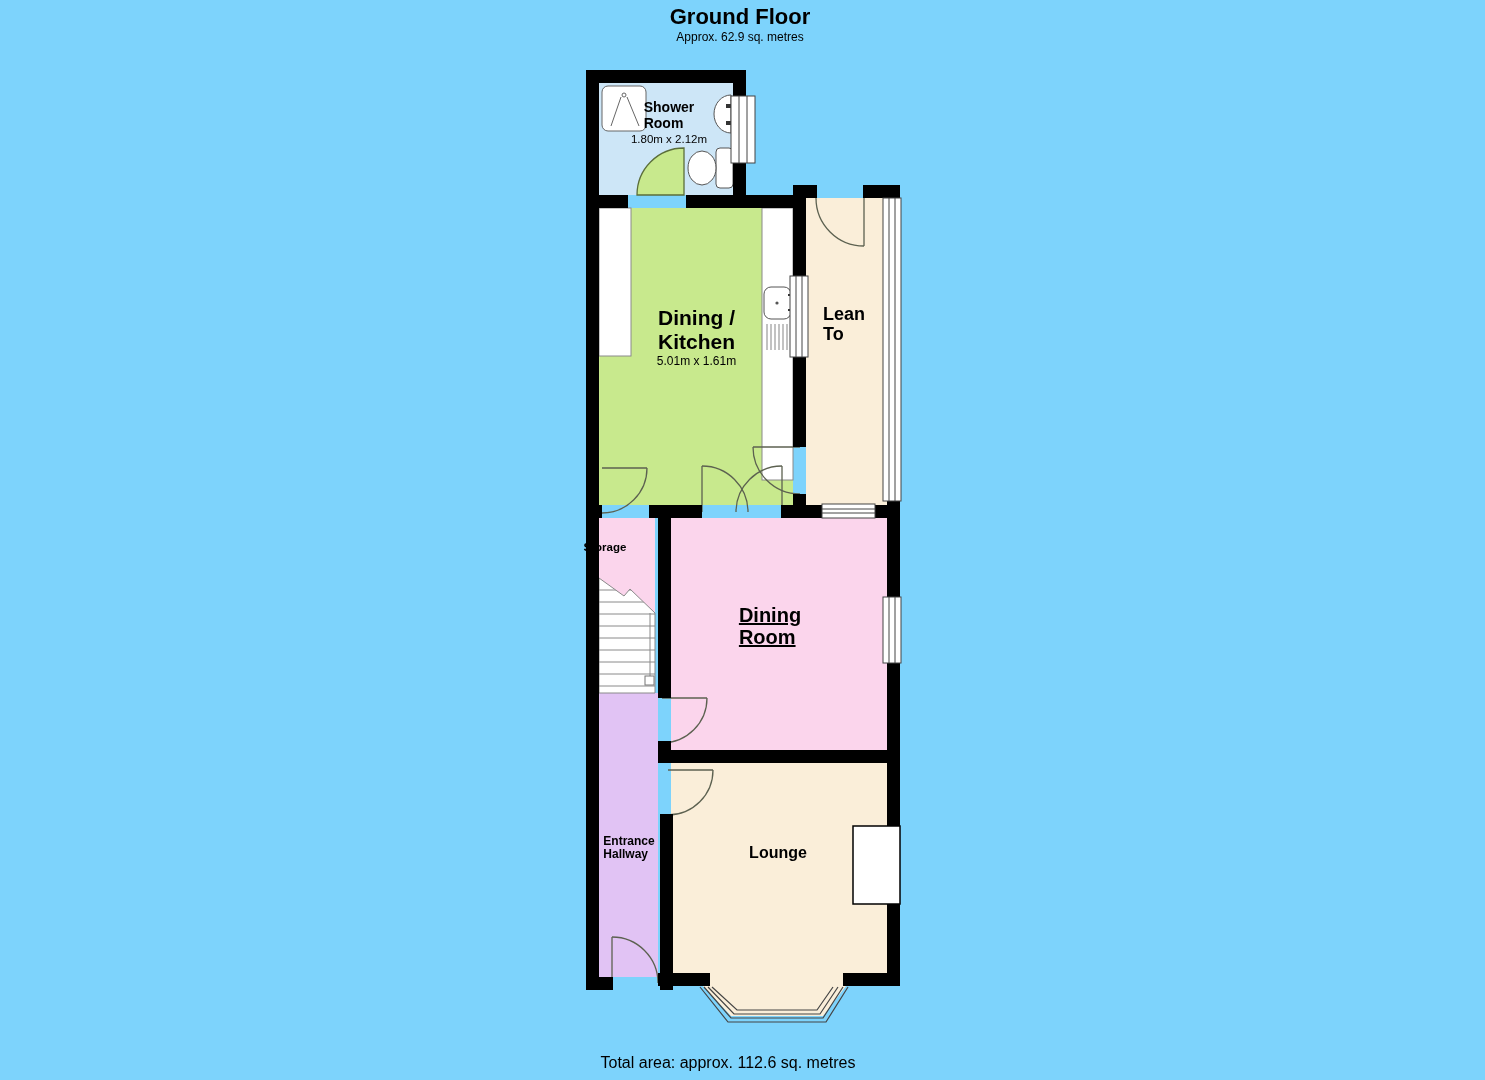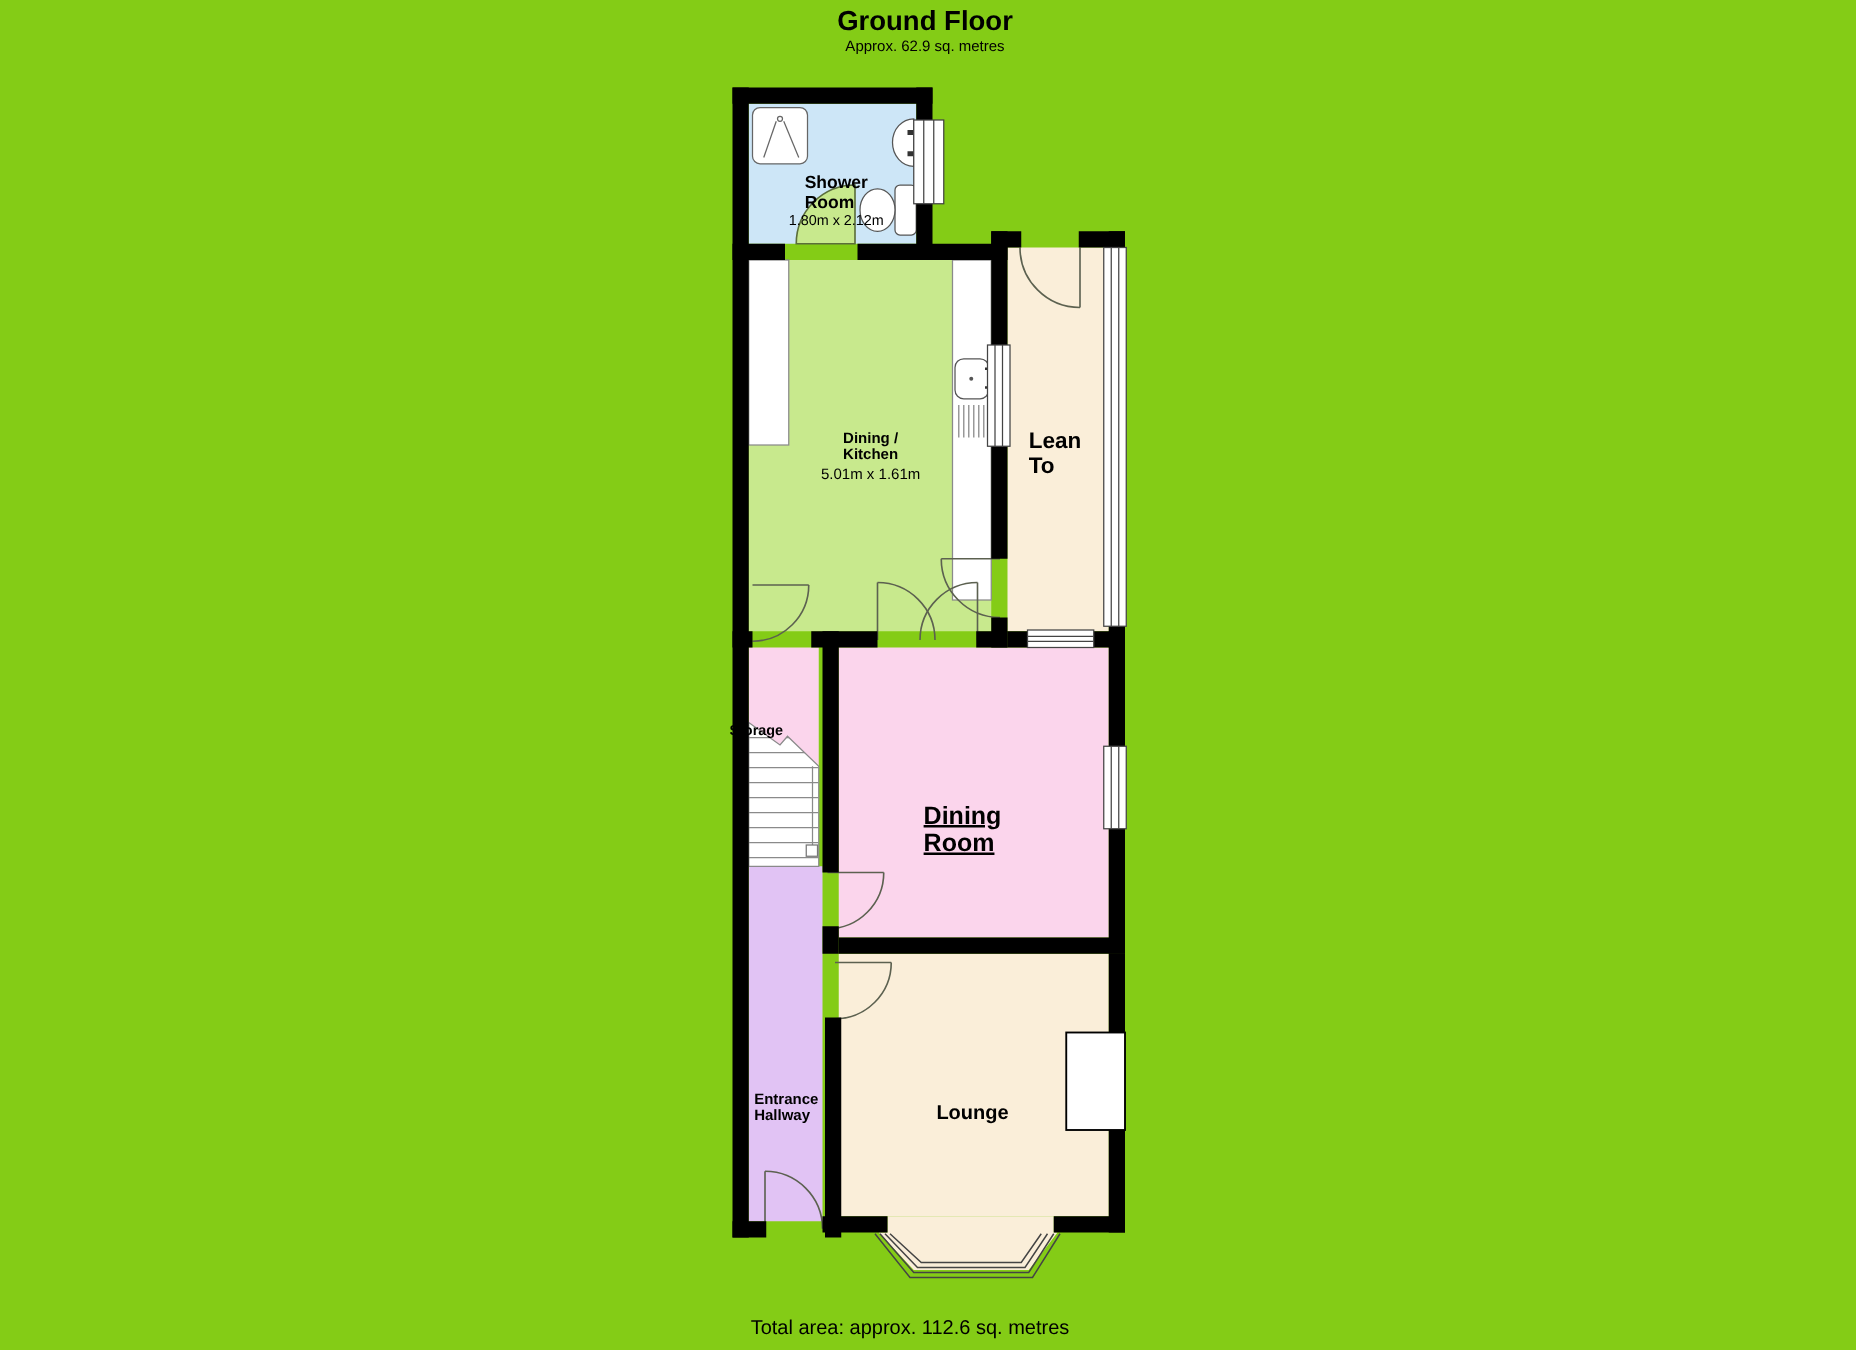--- a/index.html
+++ b/index.html
@@ -1,34 +1,34 @@
 <!DOCTYPE html>
 <html><head>
 <meta charset="utf-8">
 <style>
   html,body{margin:0;padding:0;background:#ffffff;}
   #stage{
-    position:relative;width:1485px;height:1080px;background:#84cc16;
+    position:relative;width:1485px;height:1080px;background:#7dd3fc;
     font-family:"Liberation Sans","DejaVu Sans",sans-serif;color:#000;
     overflow:hidden;
   }
   .abs{position:absolute;}
   .center{text-align:center;}
   .pre{white-space:pre-line;}
   #title{left:440px;top:4px;width:600px;font-size:22px;font-weight:bold;}
   #subtitle{left:440px;top:30px;width:600px;font-size:12px;}
   #footer{left:428px;top:1054px;width:600px;font-size:16px;}
   .room-label{display:flex;flex-direction:column;align-items:center;justify-content:flex-start;pointer-events:none;}
-  .room-name{font-weight:bold;line-height:1.12;margin-top:38px;}
+  .room-name{font-weight:bold;line-height:1.12;}
   .room-dims{line-height:1.25;margin-top:1px;text-align:right;}
   #lbl-shower{left:604px;top:100px;width:130px;}
   #lbl-shower .room-name{font-size:14px;}
   #lbl-shower .room-dims{font-size:11.5px;}
   #lbl-kitchen{left:599px;top:306px;width:195px;}
-  #lbl-kitchen .room-name{font-size:12px;}
+  #lbl-kitchen .room-name{font-size:21px;}
   #lbl-kitchen .room-dims{font-size:12px;}
   #lbl-leanto{left:800px;top:304px;width:88px;}
   #lbl-leanto .room-name{font-size:18px;}
   #lbl-storage{left:575px;top:541px;width:60px;}
   #lbl-storage .room-name{font-size:11.5px;}
   #lbl-dining{left:662px;top:604px;width:216px;}
   #lbl-dining .room-name{font-size:20px;text-decoration:underline;}
   #lbl-hall{left:597px;top:835px;width:64px;}
   #lbl-hall .room-name{font-size:12px;}
   #lbl-lounge{left:671px;top:844px;width:214px;}

